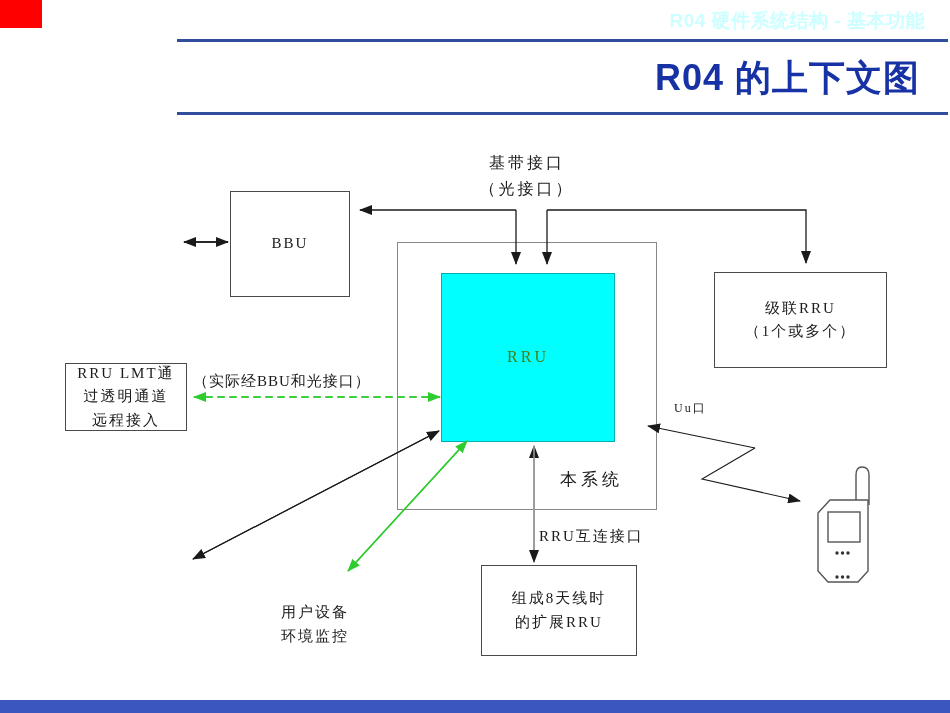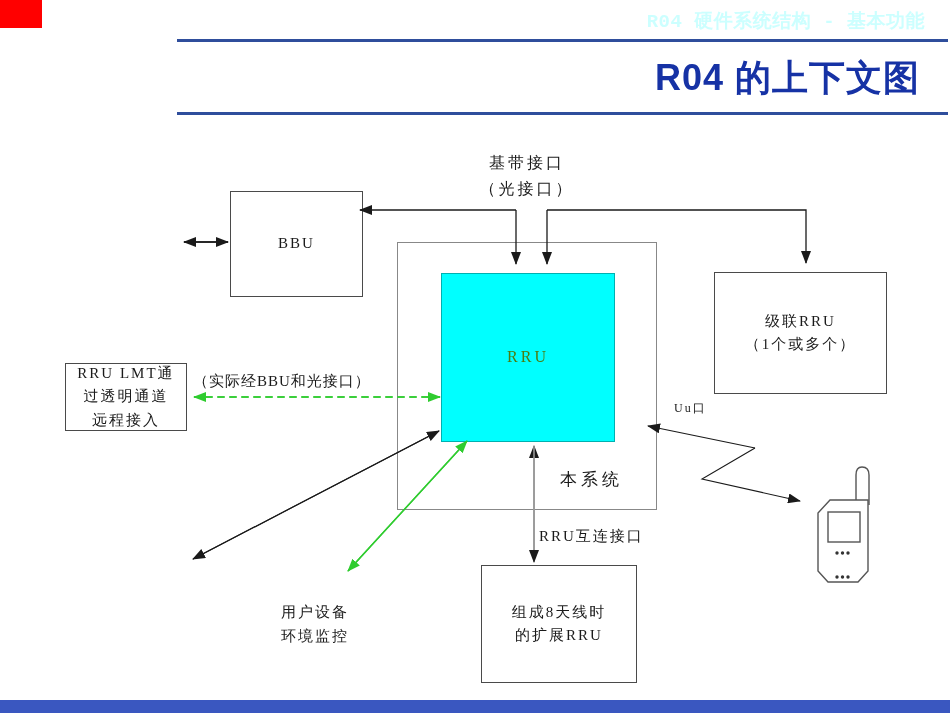--- a/index.html
+++ b/index.html
@@ -1,19 +1,19 @@
 <!DOCTYPE html>
 <html><head>
 <meta charset="utf-8">
 <style>
   html,body{margin:0;padding:0;background:#fff;}
   .slide{position:relative;width:950px;height:713px;background:#fff;overflow:hidden;
          font-family:"Liberation Serif","DejaVu Serif",serif;}
   
-  .hdr{position:absolute;top:8px;right:25px;font-family:Liberation Mono, monospace;
+  .hdr{position:absolute;top:8px;right:25px;font-family:Liberation Sans, sans-serif;
        font-weight:bold;font-size:19px;color:#ccffff;letter-spacing:0.5px;}
   .rule{position:absolute;left:177px;width:771px;height:3px;background:#2f4e9c;}
   .rule1{top:39px;} .rule2{top:112px;}
   .title{position:absolute;top:54px;right:30px;font-family:"Liberation Sans","DejaVu Sans",sans-serif;
          font-weight:bold;font-size:36px;color:#1632a5;letter-spacing:1px;}
   .red-marker{position:absolute;left:0;top:0;width:42px;height:28px;background:#ff0000;}
   .bottom-bar{position:absolute;left:0;top:700px;width:950px;height:13px;background:#3a57c0;}
   
   .box{position:absolute;border:1px solid #4a4a4a;background:#fff;display:flex;flex-direction:column;
        align-items:center;justify-content:center;text-align:center;color:#1a1a1a;
@@ -31,44 +31,44 @@
 
 <div class="slide">
 
   <div class="red-marker"></div>
   <div class="hdr">R04 硬件系统结构 - 基本功能</div>
   <div class="rule rule1"></div>
   <div class="title">R04 的上下文图</div>
   <div class="rule rule2"></div>
 
 
-  <div class="box" style="left:230px;top:191px;width:133px;height:106px;">
+  <div class="box" style="left:230px;top:191px;width:120px;height:106px;">
     <span>BBU</span>
   </div>
 
   <div class="box container-box" style="left:397px;top:242px;width:260px;height:268px;"></div>
   <div class="lbl" style="left:560px;top:466px;font-size:17px;letter-spacing:4px;">本系统</div>
 
   <div class="box rru-box" style="left:441px;top:273px;width:174px;height:169px;">
     <span>RRU</span>
   </div>
 
-  <div class="box" style="left:714px;top:272px;width:173px;height:122px;">
+  <div class="box" style="left:714px;top:272px;width:173px;height:96px;">
     <span>级联RRU</span>
     <span>（1个或多个）</span>
   </div>
 
   <div class="box" style="left:65px;top:363px;width:122px;height:68px;">
     <span>RRU LMT通</span>
     <span>过透明通道</span>
     <span>远程接入</span>
   </div>
 
 
-  <div class="box" style="left:481px;top:565px;width:156px;height:118px;">
+  <div class="box" style="left:481px;top:565px;width:156px;height:91px;">
     <span>组成8天线时</span>
     <span>的扩展RRU</span>
   </div>
 
   <div class="lbl" style="left:437px;top:150px;width:180px;font-size:16px;letter-spacing:3px;">
     <span style="display:block;">基带接口</span>
     <span style="display:block;">（光接口）</span>
   </div>
   <div class="lbl" style="left:193px;top:369px;letter-spacing:1px;">（实际经BBU和光接口）</div>
   <div class="lbl" style="left:674px;top:399px;font-size:12px;">Uu口</div>

